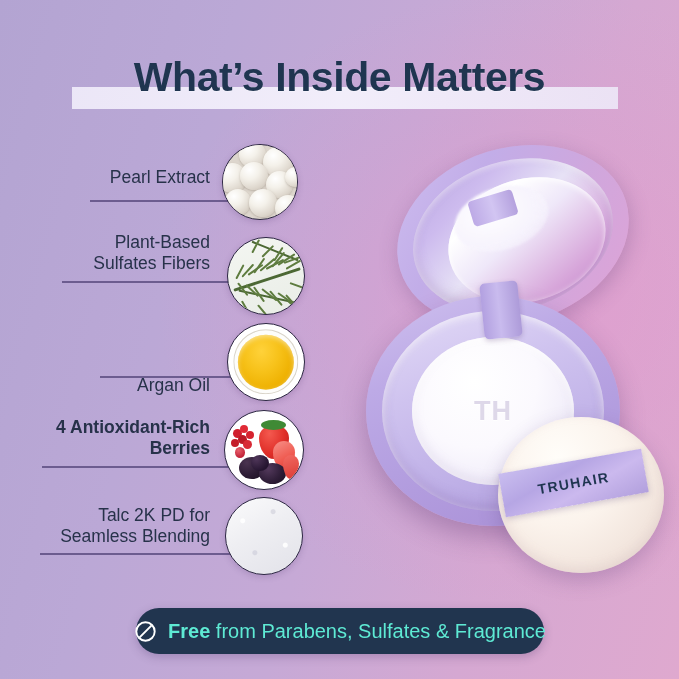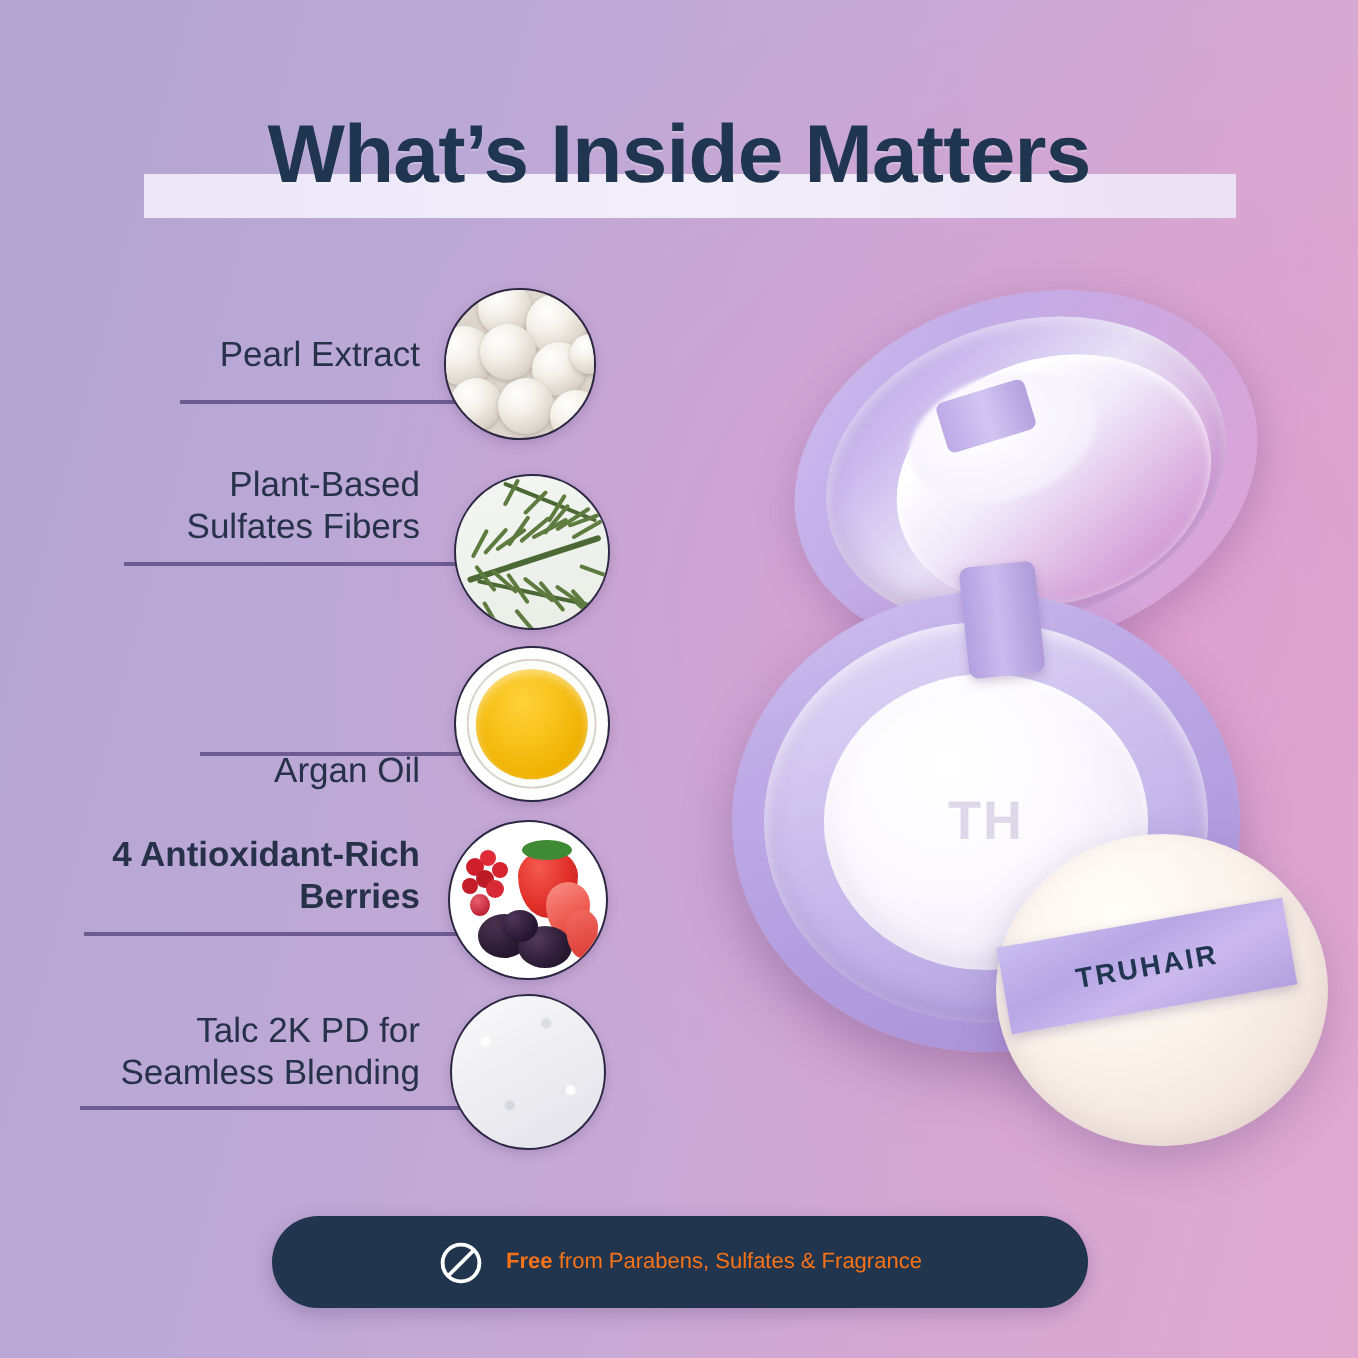--- a/index.html
+++ b/index.html
@@ -211,21 +211,21 @@
     width: 408px; height: 46px;
     border-radius: 23px;
     background: #21354f;
     display: flex; align-items: center; justify-content: center;
     gap: 11px;
     z-index: 7;
     box-shadow: 0 3px 10px rgba(60,40,90,0.25);
   }
   .ban-icon { width: 23px; height: 23px; flex: 0 0 auto; }
   .ban-text {
-    font-size: 11px; color: #f97316; white-space: nowrap;
+    font-size: 20px; color: #5eead4; white-space: nowrap;
   }
   .ban-text b { font-weight: bold; }
 </style>
 </head>
 <body>
 
 <div id="canvas">
 
   <div class="product">
     <div class="hinge-top"></div>

